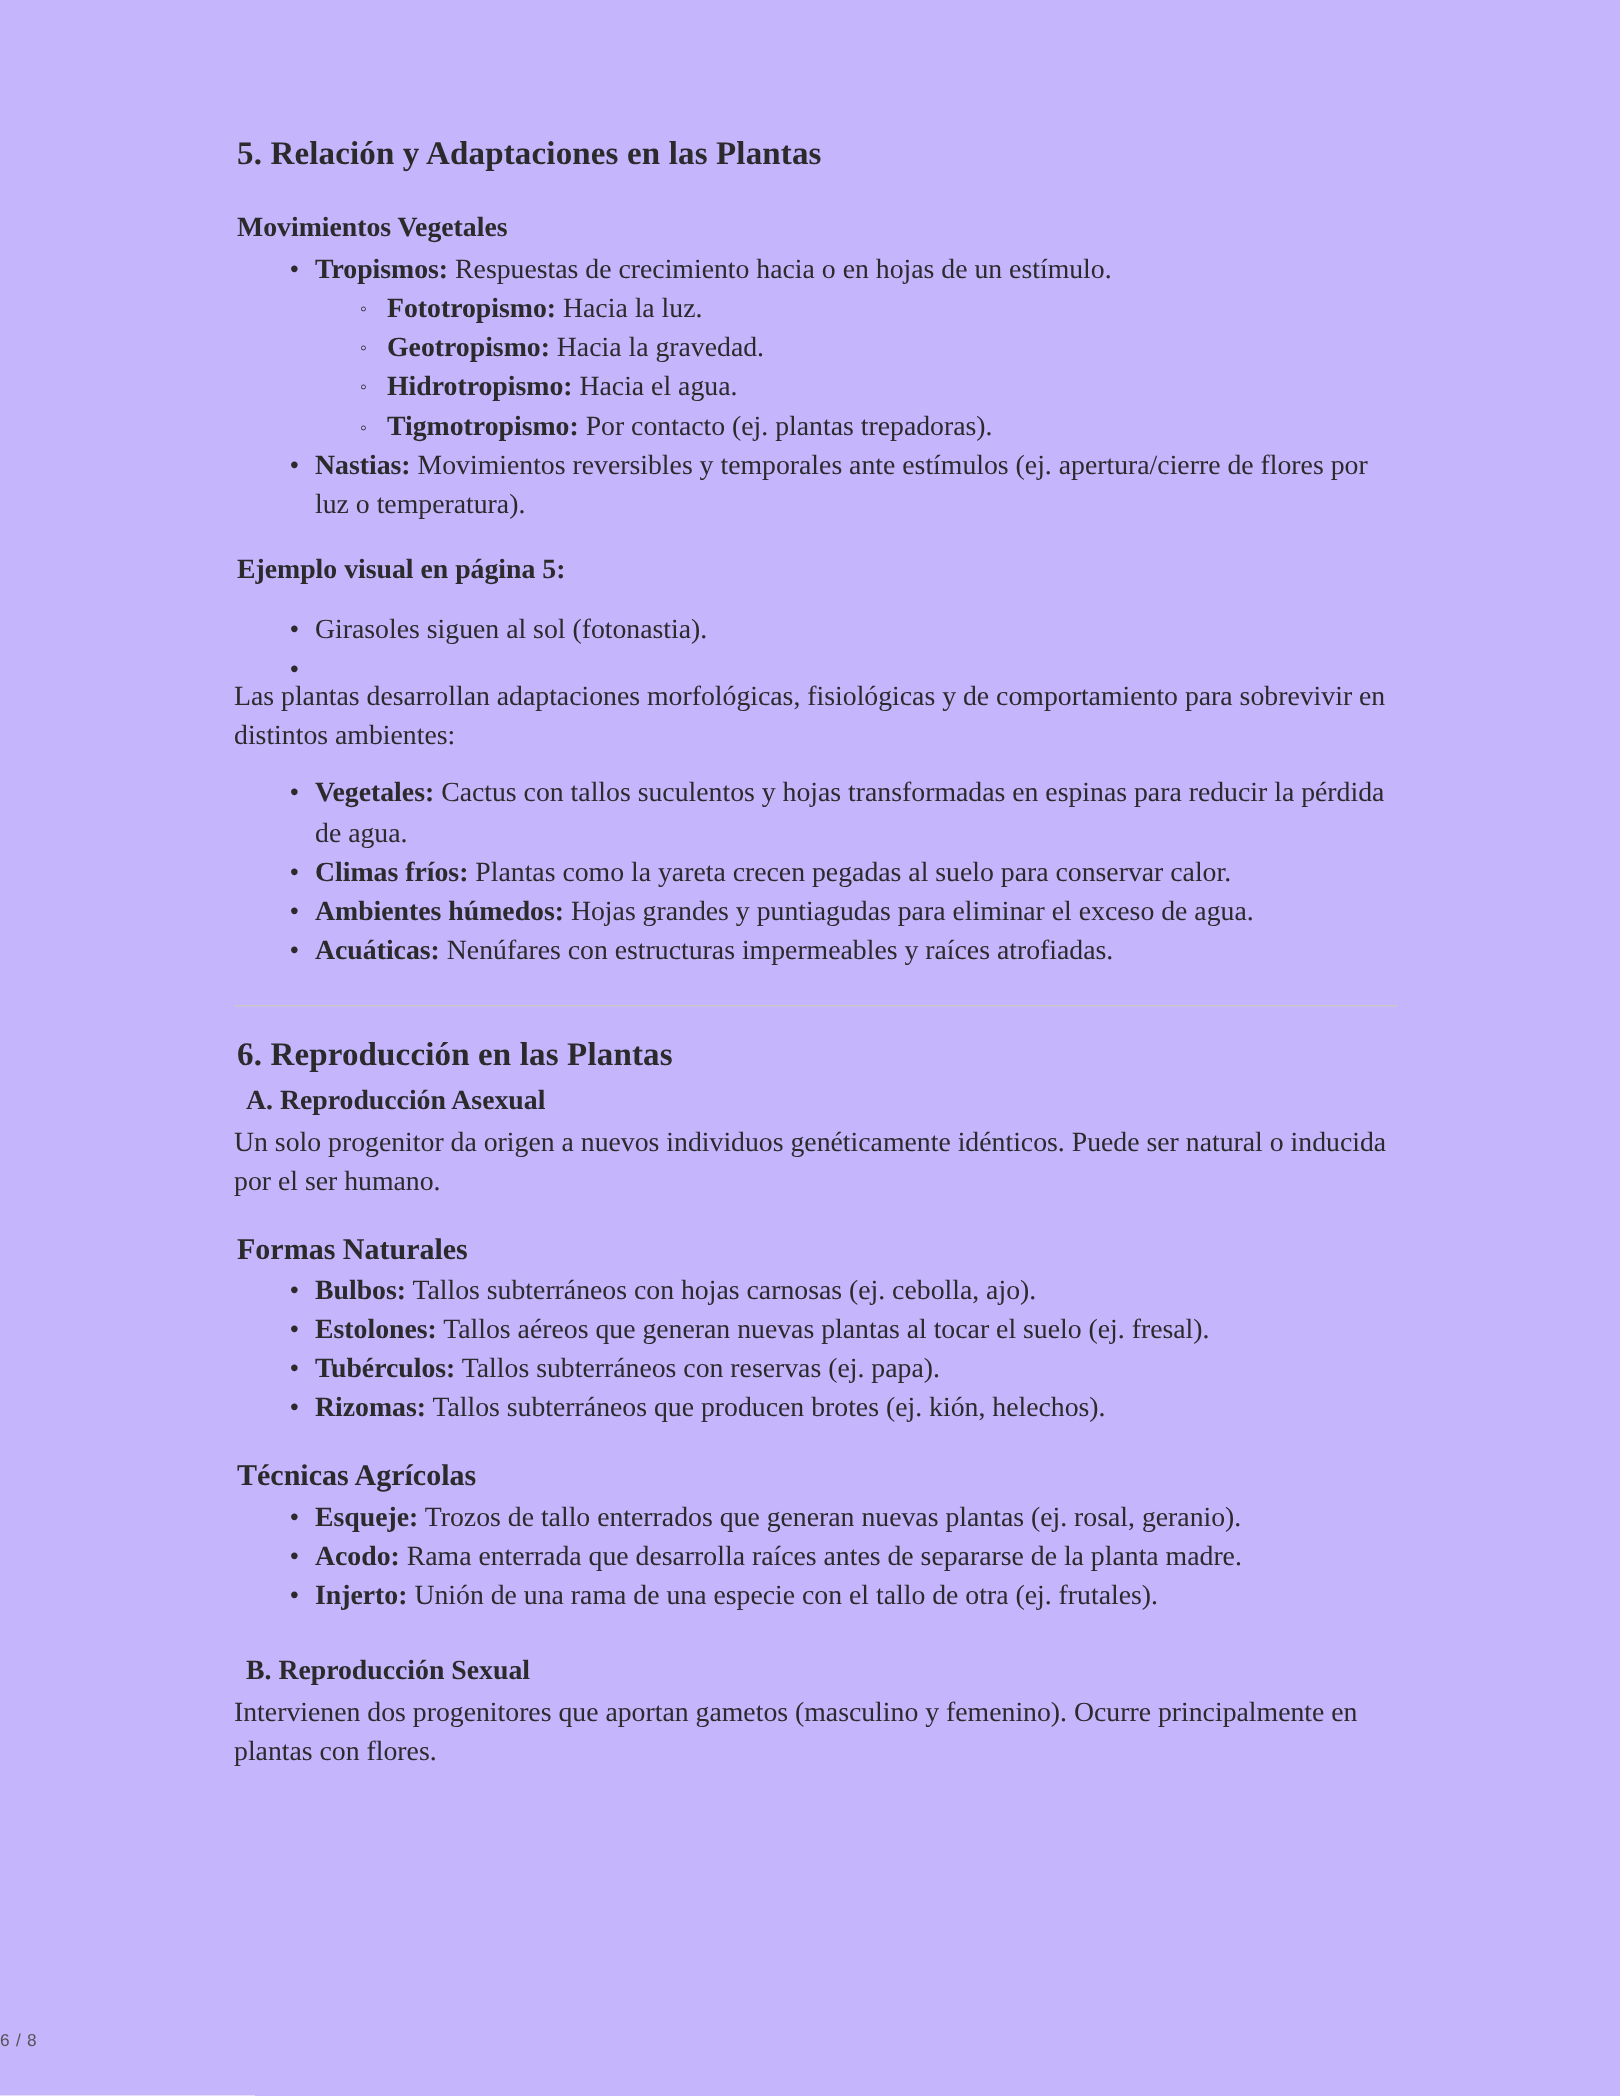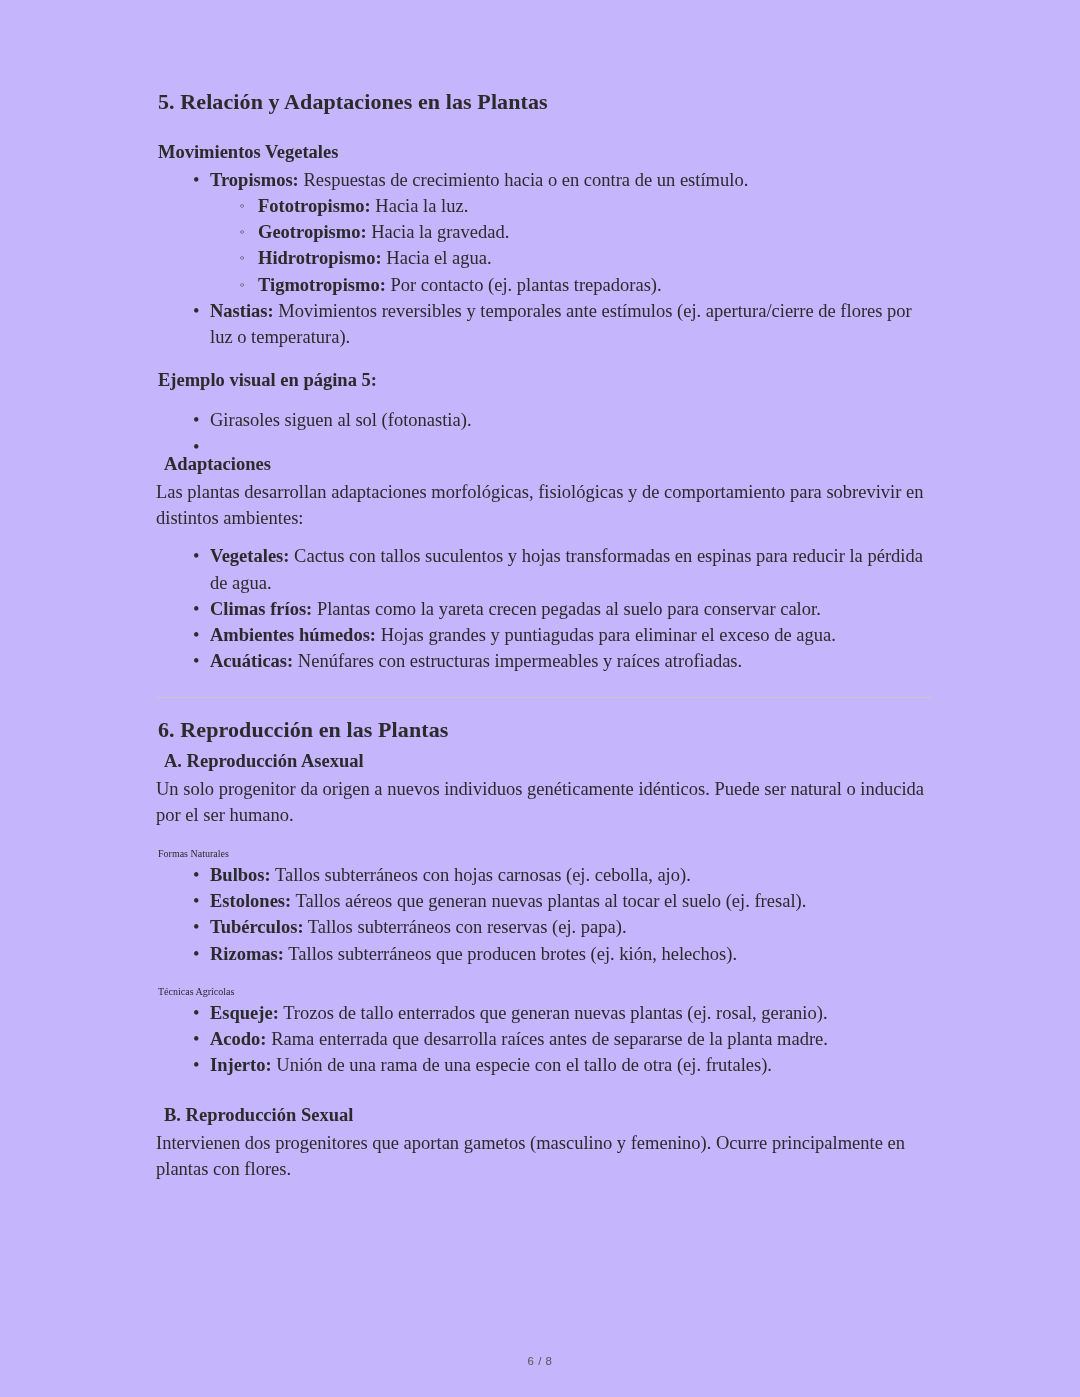--- a/index.html
+++ b/index.html
@@ -35,22 +35,22 @@
   h3.sub-title {
     font-size: 18.5px;
     font-weight: bold;
     margin: 0 0 3px 2px;
     line-height: 1.3;
   }
   h3.sub-title.indent {
     margin-left: 8px;
   }
   .mini-title {
-    font-size: 10px;
-    font-weight: normal;
+    font-size: 20px;
+    font-weight: bold;
     margin: 0 0 2px 2px;
     line-height: 1.3;
   }
 
   
   p.para {
     font-size: 18.5px;
     line-height: 1.42;
     margin: 0;
   }
@@ -108,21 +108,21 @@
     border-top: 1px solid #c9c9c9;
     margin: 22px 0 18px 0;
     width: 100%;
   }
 
   .footer {
     position: absolute;
     left: 0;
     top: 1355px;
     width: 1080px;
-    text-align: center;
+    text-align: left;
     font-family: "Liberation Sans", "DejaVu Sans", sans-serif;
     font-size: 11.5px;
     color: #555555;
     letter-spacing: 0.5px;
   }
 </style>
 </head>
 <body>
 
 <div class="page">
@@ -130,21 +130,21 @@
 
     <h2 class="sec-title">5. Relación y Adaptaciones en las Plantas</h2>
 
     <div class="gap-md"></div>
 
     <h3 class="sub-title">Movimientos Vegetales</h3>
 
     <ul class="lv1">
       <li>
         <span class="bullet">•</span>
-        <span class="term">Tropismos:</span><span> Respuestas de crecimiento hacia o en contra de un estímulo.</span>
+        <span class="term">Tropismos:</span><span> Respuestas de crecimiento hacia o en hojas de un estímulo.</span>
         <ul class="lv2">
           <li>
             <span class="bullet-hollow">◦</span>
             <span class="term">Fototropismo:</span><span> Hacia la luz.</span>
           </li>
           <li>
             <span class="bullet-hollow">◦</span>
             <span class="term">Geotropismo:</span><span> Hacia la gravedad.</span>
           </li>
           <li>
@@ -174,21 +174,20 @@
         <span class="bullet">•</span>
         <span>Girasoles siguen al sol (fotonastia).</span>
       </li>
       <li>
         <span class="bullet">•</span>
       </li>
     </ul>
 
     <div class="gap-md"></div>
 
-    <h3 class="sub-title indent">Adaptaciones</h3>
     <p class="para">Las plantas desarrollan adaptaciones morfológicas, fisiológicas y de comportamiento para sobrevivir en distintos ambientes:</p>
 
     <div class="gap-sm"></div>
 
     <ul class="lv1">
       <li>
         <span class="bullet">•</span>
         <span class="term">Vegetales:</span><span> Cactus con tallos suculentos y hojas transformadas en espinas para reducir la pérdida de agua.</span>
       </li>
       <li>

